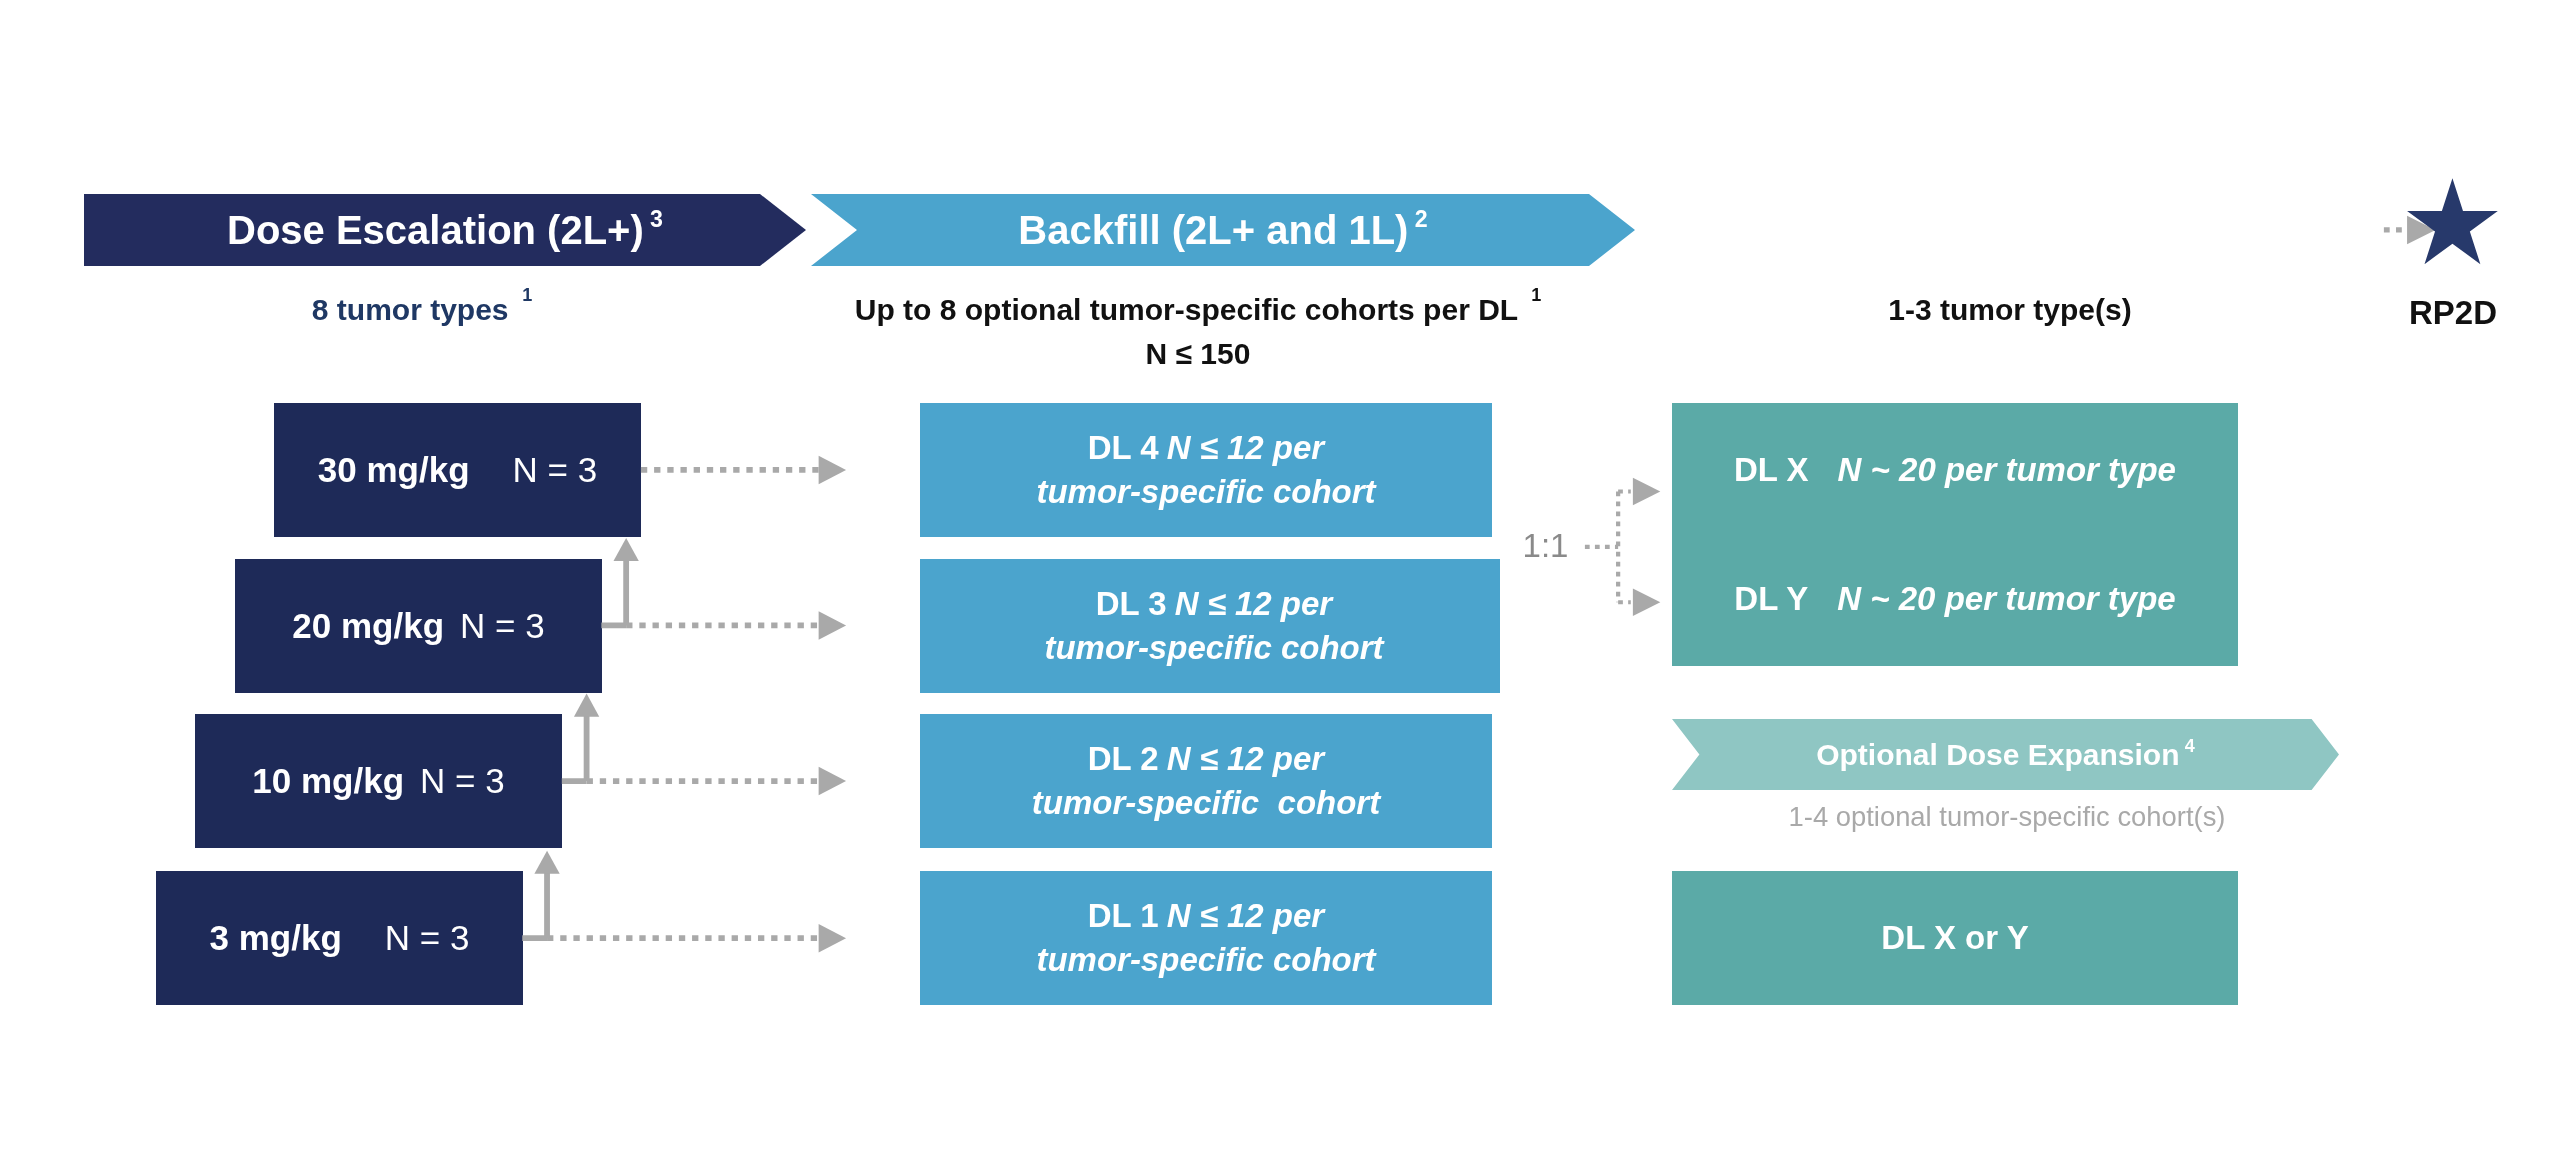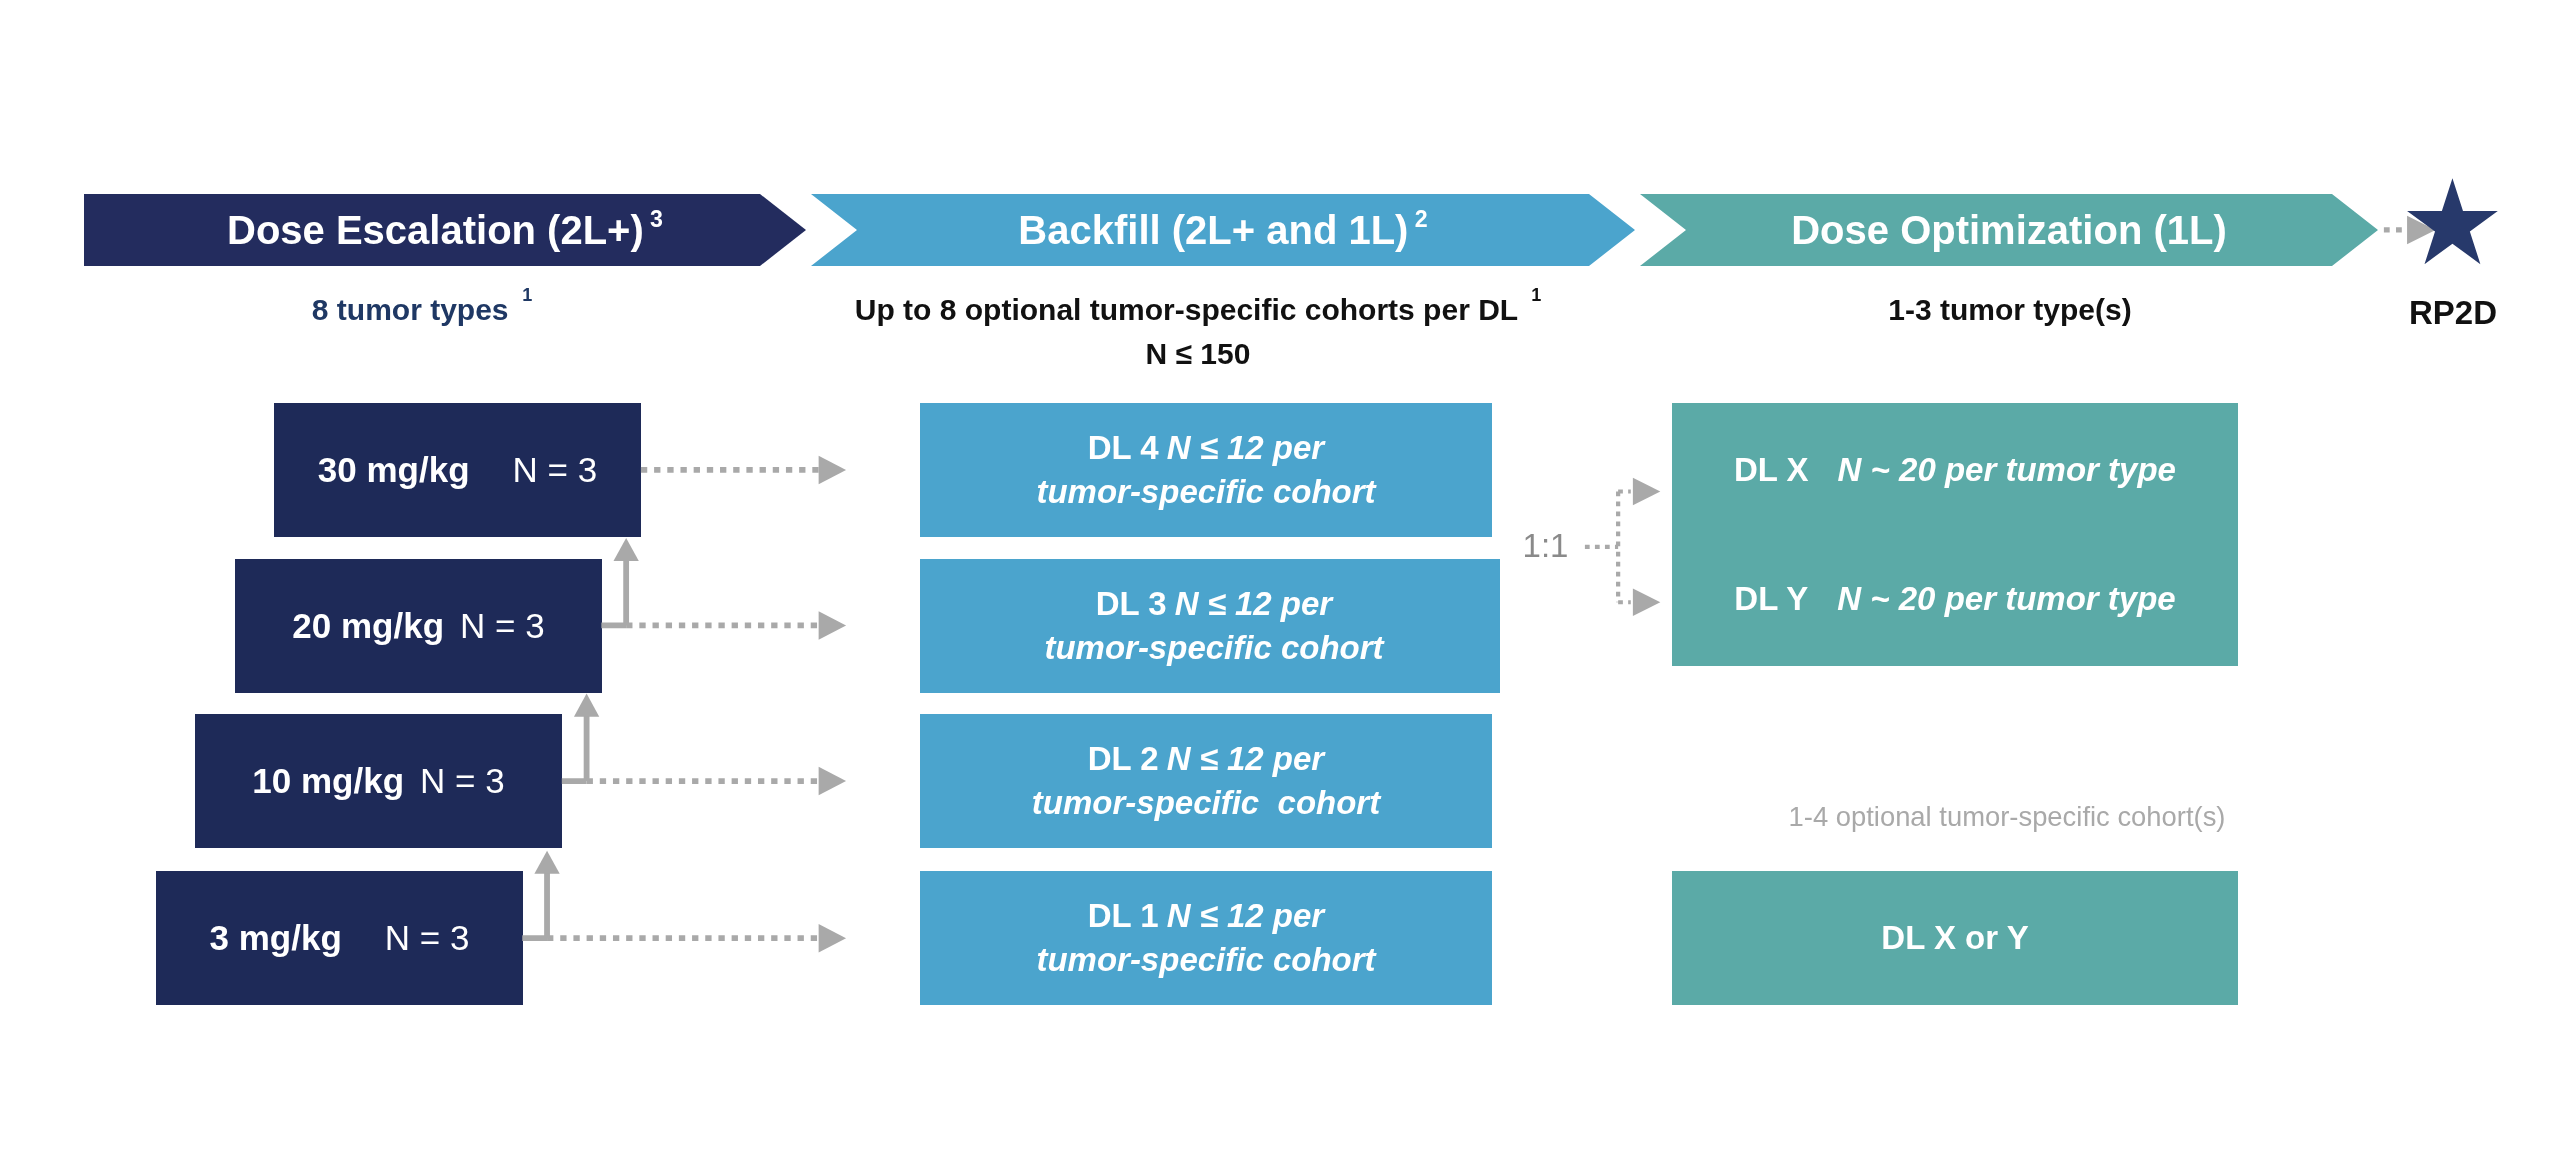--- a/index.html
+++ b/index.html
@@ -92,23 +92,20 @@
 <div id="canvas">
 
   <div class="banner first" id="banner-escalation" style="left:84px;width:722px;">
     <span>Dose Escalation (2L+)</span>
     <sup>3</sup>
   </div>
   <div class="banner mid" id="banner-backfill" style="left:811px;width:824px;">
     <span>Backfill (2L+ and 1L)</span>
     <sup>2</sup>
   </div>
-  <div class="banner mid" id="banner-optimization" style="left:1640px;width:738px;">
-    <span>Dose Optimization (1L)</span>
-  </div>
 
   <div class="subtitle navy" style="left:422px;top:293px;">
     <span>8 tumor types</span>
     <sup>1</sup>
   </div>
   <div class="subtitle" style="left:1198px;top:293px;">
     <span>Up to 8 optional tumor-specific cohorts per DL</span>
     <sup>1</sup>
   </div>
   <div class="subtitle" style="left:1198px;top:337px;">
@@ -168,20 +165,24 @@
     <span class="dl">DL X</span>
     <span class="n">N ~ 20 per tumor type</span>
   </div>
   <div class="opt-box" style="top:532px;">
     <span class="dl">DL Y</span>
     <span class="n">N ~ 20 per tumor type</span>
   </div>
 
   <div class="ratio-label">1:1</div>
 
+  <div class="expansion-arrow">
+    <span>Optional Dose Expansion</span>
+    <sup>4</sup>
+  </div>
   <div class="caption">1-4 optional tumor-specific cohort(s)</div>
 
   <div class="opt-box" style="top:871px;">
     <span class="dl">DL X or Y</span>
   </div>
 
   <div class="rp2d">RP2D</div>
 
   <svg class="connectors" width="2576" height="1156" viewBox="0 0 4884 2192">
 

